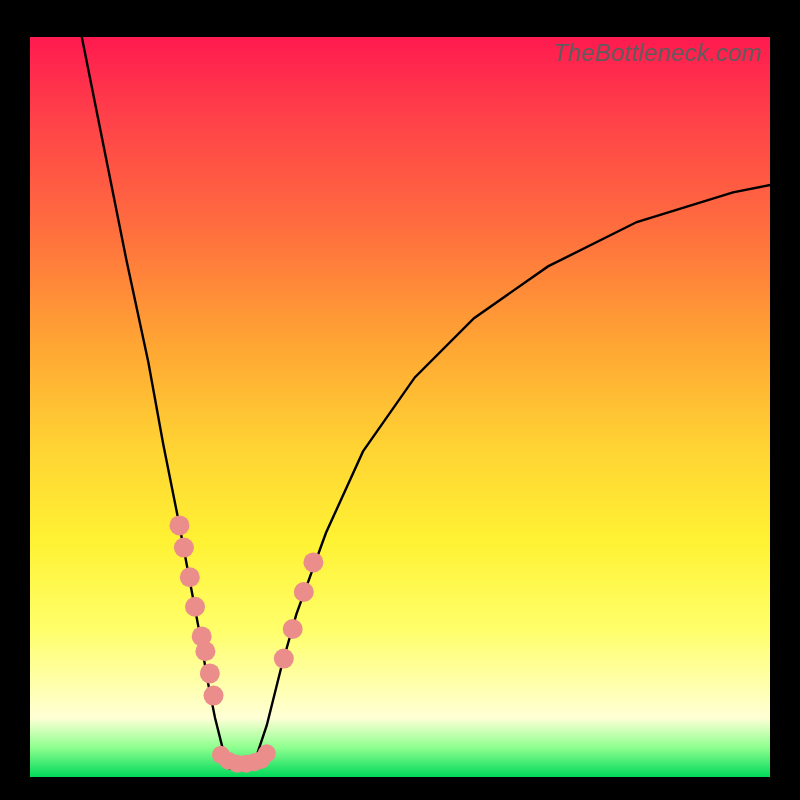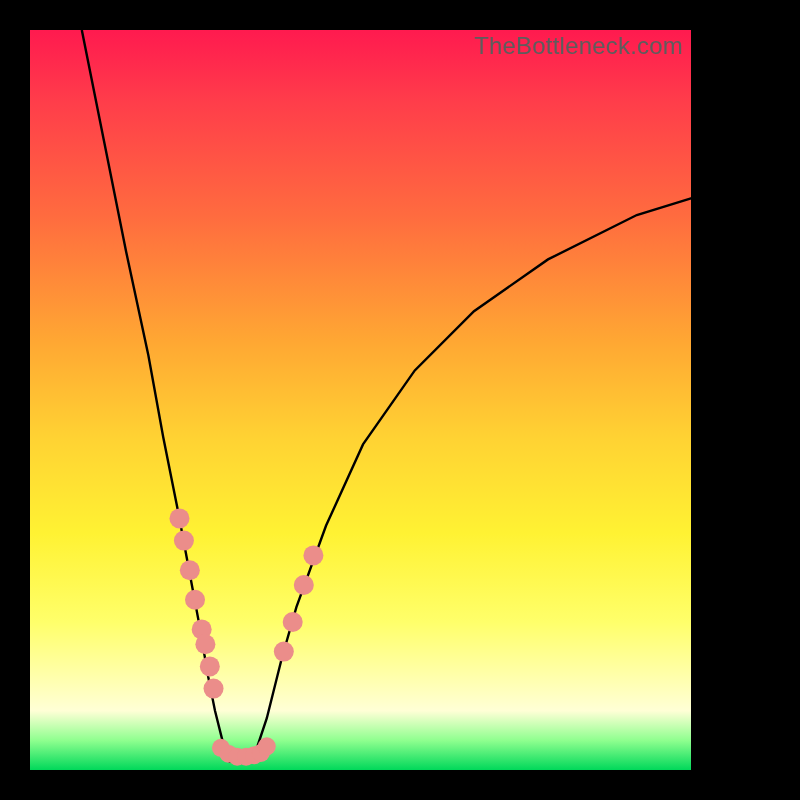--- a/index.html
+++ b/index.html
@@ -13,38 +13,39 @@
   }
   .frame {
     position: relative;
     width: 800px;
     height: 800px;
     background: #000;
   }
   .plot-area {
     position: absolute;
     left: 30px;
-    top: 30px;
-    width: 661px;
+    top: 37px;
+    width: 740px;
     height: 740px;
     
     background: linear-gradient(
       to bottom,
       #ff1a4f 0%,
       #ff3e4a 10%,
       #ff6b3f 25%,
       #ffa733 42%,
       #ffd233 55%,
       #fff233 68%,
       #ffff6a 80%,
       #ffffa8 87%,
       #ffffd6 92%,
       #8fff8f 96%,
       #00d85a 100%
     );
+    font-style: italic;
   }
   .watermark {
     position: absolute;
     top: 2px;
     right: 8px;
     font-size: 24px;
     font-weight: 500;
     color: #5d5d5d;
     letter-spacing: 0.2px;
     font-family: Arial, sans-serif;

